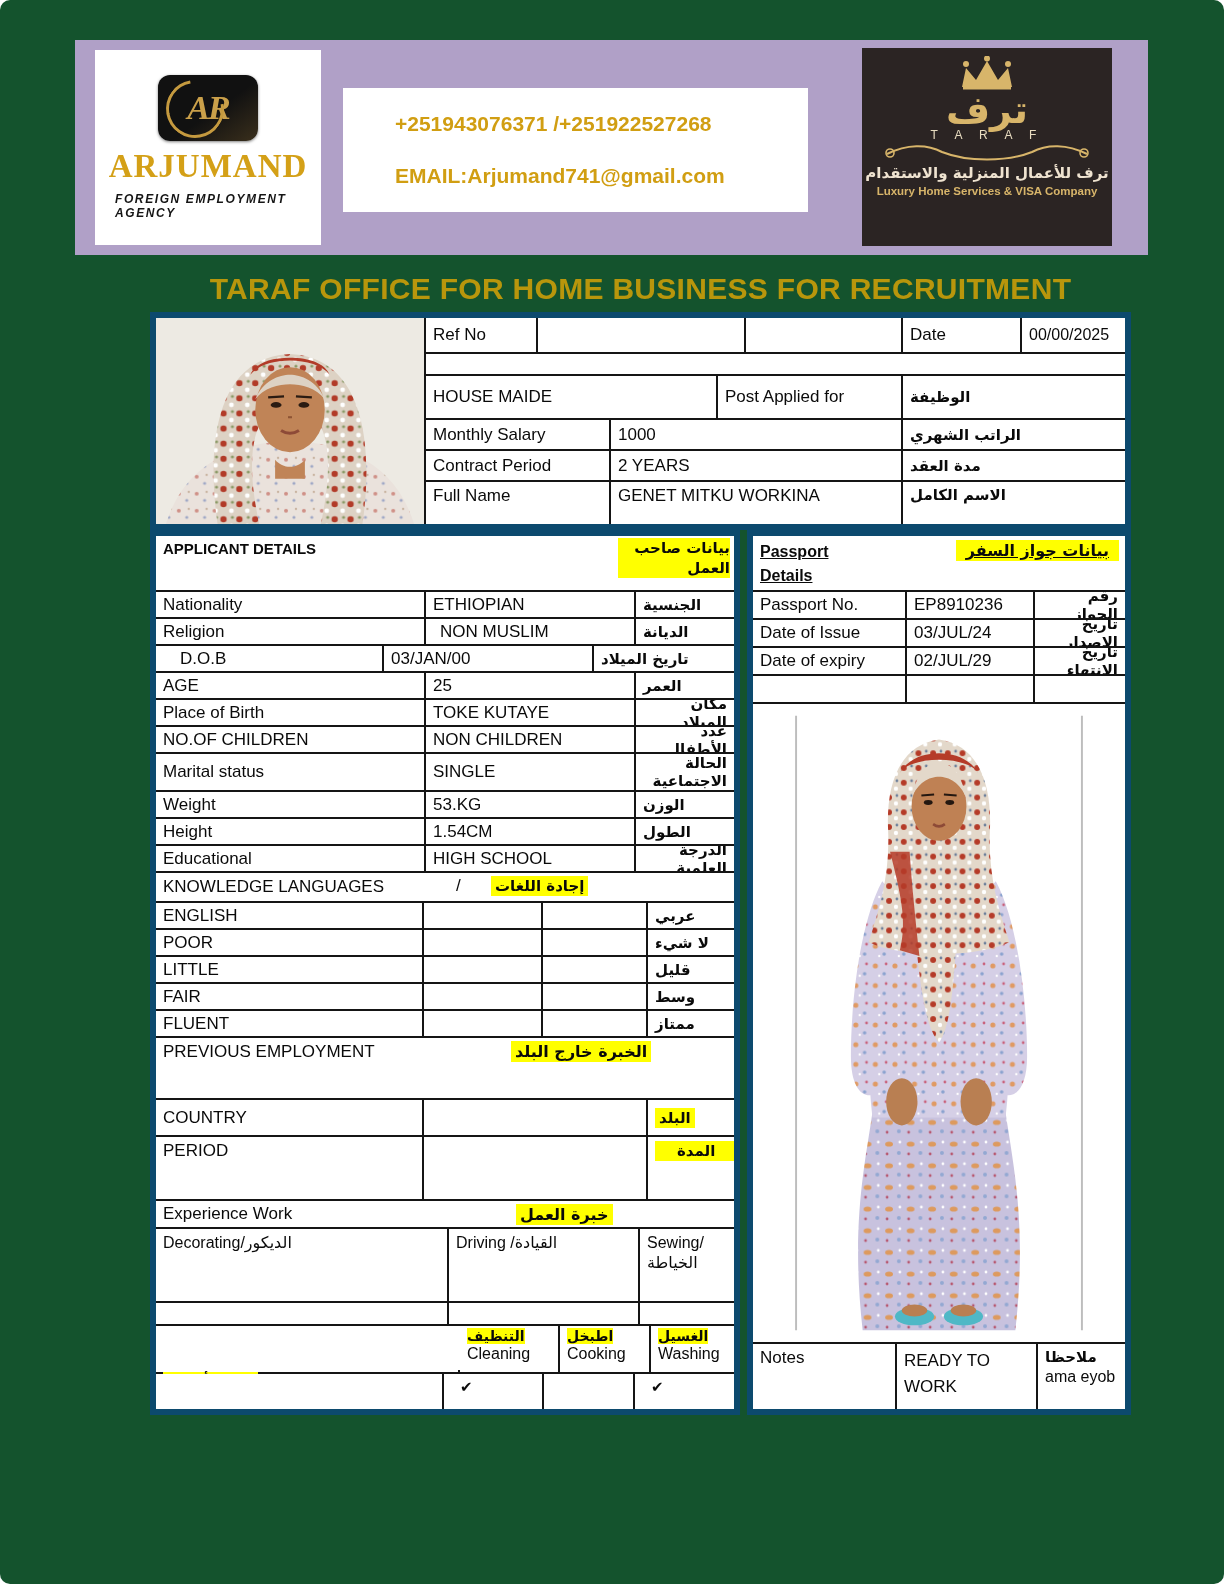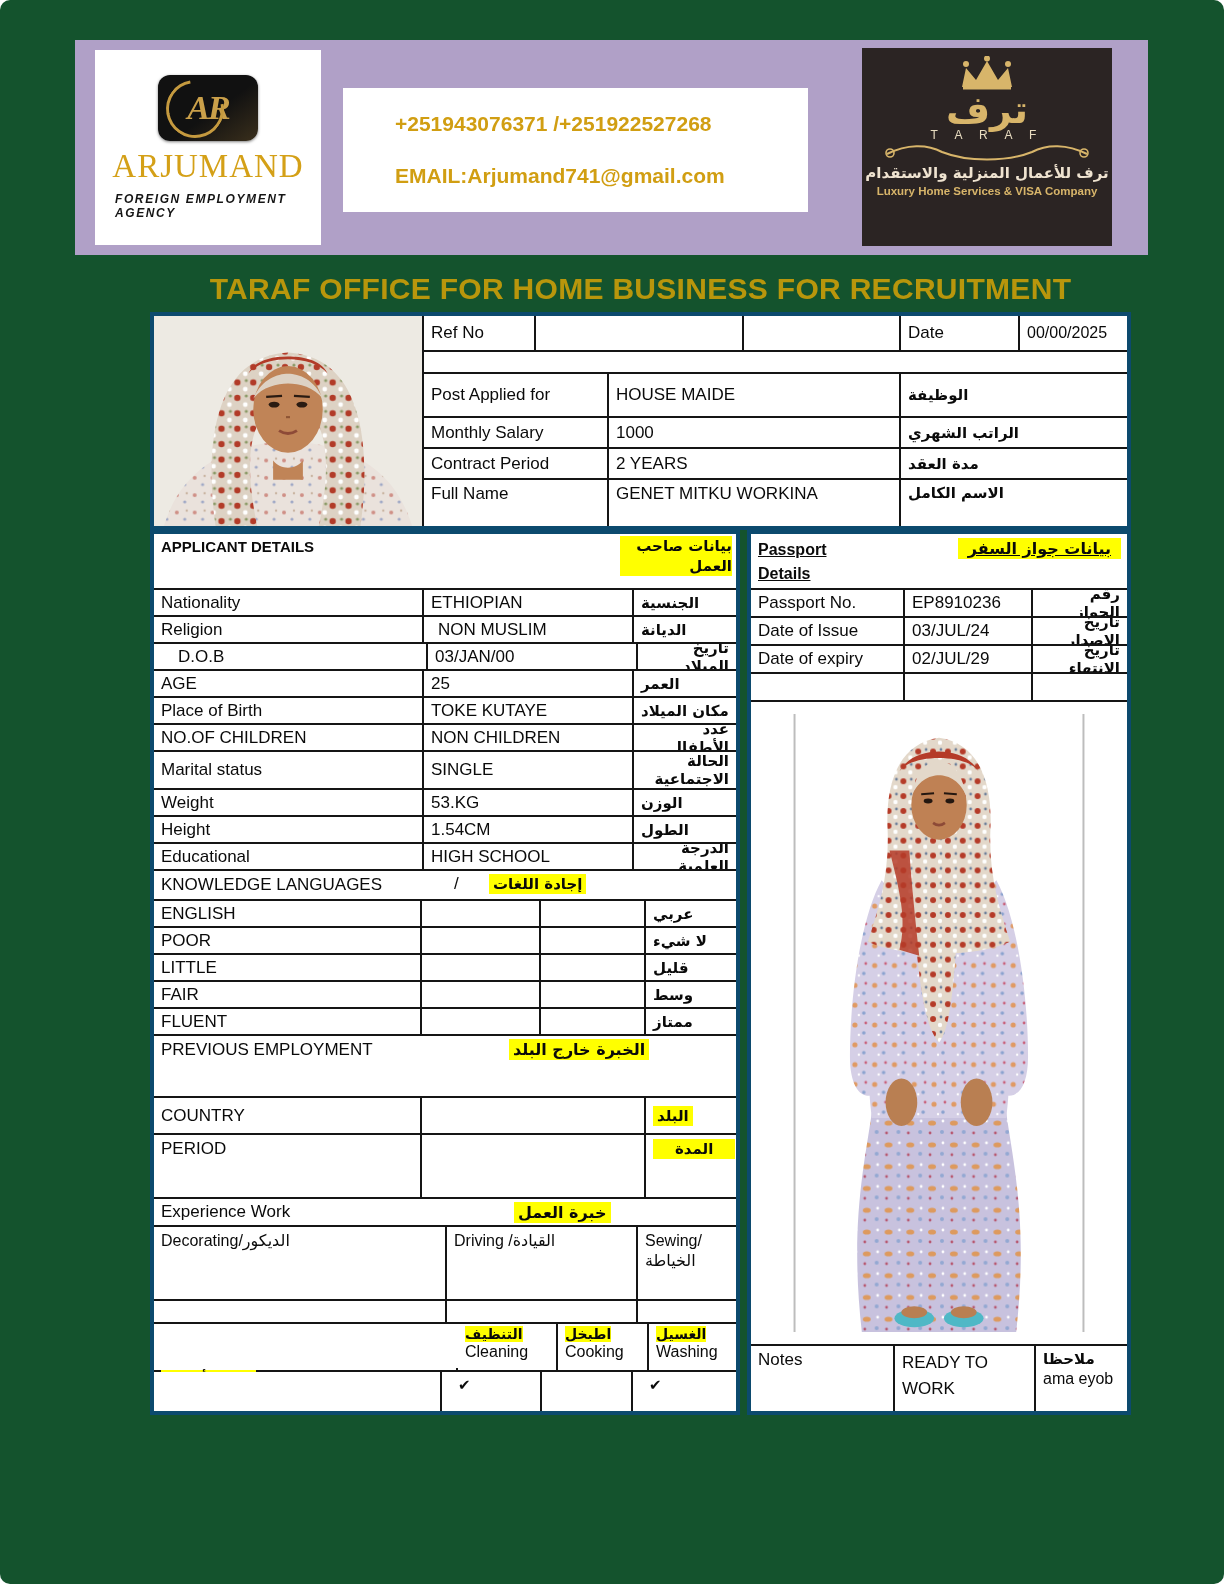--- a/index.html
+++ b/index.html
@@ -8,38 +8,38 @@
 
   
   .band{position:absolute;left:75px;top:40px;width:1073px;height:215px;background:#b0a0c7;}
   .logo-box{position:absolute;left:20px;top:10px;width:226px;height:195px;background:#fff;
             display:flex;flex-direction:column;align-items:center;justify-content:center;gap:7px;}
   .ar-badge{position:relative;width:100px;height:66px;background:linear-gradient(145deg,#111 55%,#3a2f1c);
             border-radius:12px;display:flex;align-items:center;justify-content:center;box-shadow:0 1px 3px rgba(0,0,0,.5);}
   .ar-ring{position:absolute;left:8px;top:5px;width:52px;height:52px;border:3px solid #c59a3f;border-radius:50%;border-top-color:transparent;transform:rotate(35deg);}
   .ar-mono{font-family:"Liberation Serif",serif;font-style:italic;font-weight:bold;font-size:34px;
            color:#caa04a;letter-spacing:-2px;}
-  .agency-name{font-family:"Liberation Serif",serif;font-weight:normal;font-size:33px;color:#d4a017;letter-spacing:1px;}
+  .agency-name{font-family:"Liberation Serif",serif;font-weight:bold;font-size:33px;color:#d4a017;letter-spacing:1px;}
   .agency-tag{font-size:12px;font-weight:bold;font-style:italic;letter-spacing:1.6px;color:#151515;margin-left:20px;}
   .contact-box{position:absolute;left:268px;top:48px;width:465px;height:124px;background:#fff;
                display:flex;flex-direction:column;justify-content:space-around;padding:10px 0 10px 52px;box-sizing:border-box;}
   .contact-line{color:#d19e12;font-weight:bold;font-size:21px;}
   .taraf-box{position:absolute;right:36px;top:8px;width:250px;height:198px;background:#2b2423;
              display:flex;flex-direction:column;align-items:center;color:#d8b56a;overflow:hidden;}
   .taraf-mono{font-family:"DejaVu Sans",sans-serif;font-weight:bold;font-size:38px;line-height:40px;color:#d8b56a;}
   .taraf-name{font-size:12px;letter-spacing:7px;color:#e8dcc0;margin-top:-2px;}
   .taraf-arabic{font-family:"DejaVu Sans",sans-serif;direction:rtl;font-size:15px;font-weight:bold;color:#efe3d0;margin-top:2px;}
   .taraf-tag{font-size:11.5px;font-weight:bold;color:#d8b56a;margin-top:3px;}
 
   
   .page-title{position:absolute;left:150px;top:272px;width:981px;text-align:center;
               font-size:30px;font-weight:800;color:#b8960c;letter-spacing:.3px;white-space:nowrap;}
 
   
-  .tbl{position:absolute;background:#fff;border:4px solid #0c4a6e;box-sizing:border-box;display:flex;}
+  .tbl{position:absolute;background:#fff;border:6px solid #0c4a6e;box-sizing:border-box;display:flex;}
   .colflex{display:flex;flex-direction:column;flex:1;min-width:0;}
   .row{display:flex;box-sizing:border-box;border-bottom:2px solid #151515;position:relative;flex:none;min-height:0;}
   .row.norule{border-bottom:none;}
   .row:last-child{border-bottom:none;}
   .cell{box-sizing:border-box;border-right:2px solid #151515;padding:2px 7px;display:flex;align-items:center;overflow:hidden;min-width:0;}
   .cell.last{border-right:none;flex:1;}
   .top{align-items:flex-start;padding-top:4px;}
   .lbl,.val{font-size:17px;}
   .ar{font-family:"DejaVu Sans",sans-serif;direction:rtl;}
   .arc{justify-content:flex-end;font-family:"DejaVu Sans",sans-serif;direction:rtl;font-weight:bold;font-size:15px;}
@@ -137,22 +137,22 @@
         <div class="cell lbl" style="width:112px;">Ref No</div>
         <div class="cell val" style="width:208px;"></div>
         <div class="cell" style="width:157px;"></div>
         <div class="cell lbl" style="width:119px;">Date</div>
         <div class="cell last val" style="font-size:16px;">00/00/2025</div>
       </div>
       <div class="row" style="height:22px;">
         <div class="cell last"></div>
       </div>
       <div class="row" style="height:44px;">
+        <div class="cell val" style="width:292px;">HOUSE MAIDE</div>
         <div class="cell lbl" style="width:185px;">Post Applied for</div>
-        <div class="cell val" style="width:292px;">HOUSE MAIDE</div>
         <div class="cell last arc">الوظيفة</div>
       </div>
       <div class="row" style="height:31px;">
         <div class="cell lbl" style="width:185px;">Monthly Salary</div>
         <div class="cell val" style="width:292px;">1000</div>
         <div class="cell last arc">الراتب الشهري</div>
       </div>
       <div class="row" style="height:31px;">
         <div class="cell lbl" style="width:185px;">Contract Period</div>
         <div class="cell val" style="width:292px;">2 YEARS</div>
@@ -180,21 +180,21 @@
         <div class="cell lbl" style="width:270px;">Nationality</div>
         <div class="cell val" style="width:210px;">ETHIOPIAN</div>
         <div class="cell last arc">الجنسية</div>
       </div>
       <div class="row" style="height:27px;">
         <div class="cell lbl" style="width:270px;">Religion</div>
         <div class="cell val" style="width:210px;padding-left:14px;">NON MUSLIM</div>
         <div class="cell last arc">الديانة</div>
       </div>
       <div class="row" style="height:27px;">
-        <div class="cell lbl" style="width:274px;padding-left:24px;">D.O.B</div>
+        <div class="cell lbl" style="width:228px;padding-left:24px;">D.O.B</div>
         <div class="cell val" style="width:210px;">03/JAN/00</div>
         <div class="cell last arc">تاريخ الميلاد</div>
       </div>
       <div class="row" style="height:27px;">
         <div class="cell lbl" style="width:270px;">AGE</div>
         <div class="cell val" style="width:210px;">25</div>
         <div class="cell last arc">العمر</div>
       </div>
       <div class="row" style="height:27px;">
         <div class="cell lbl" style="width:270px;">Place of Birth</div>

